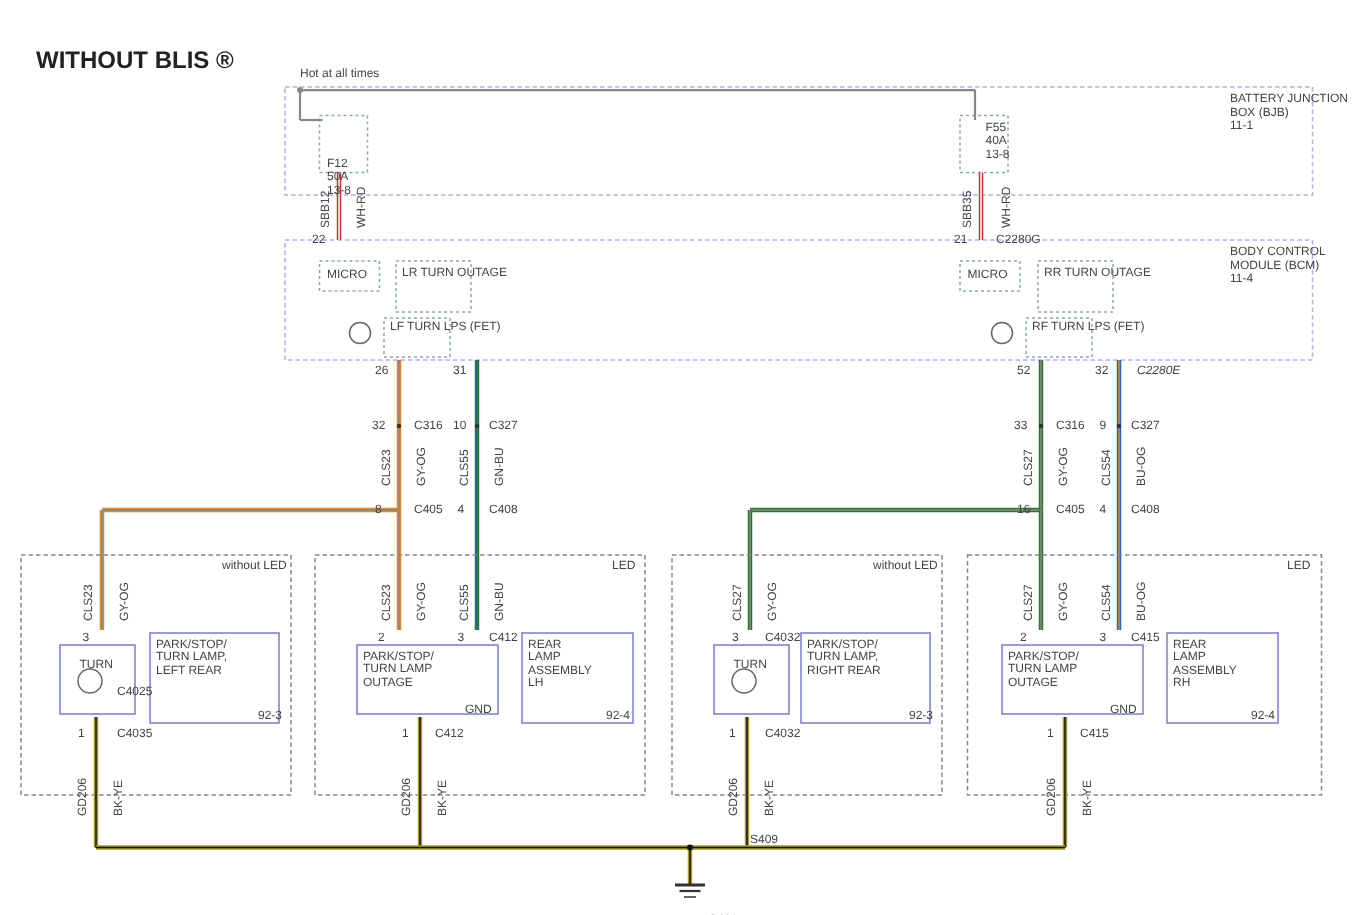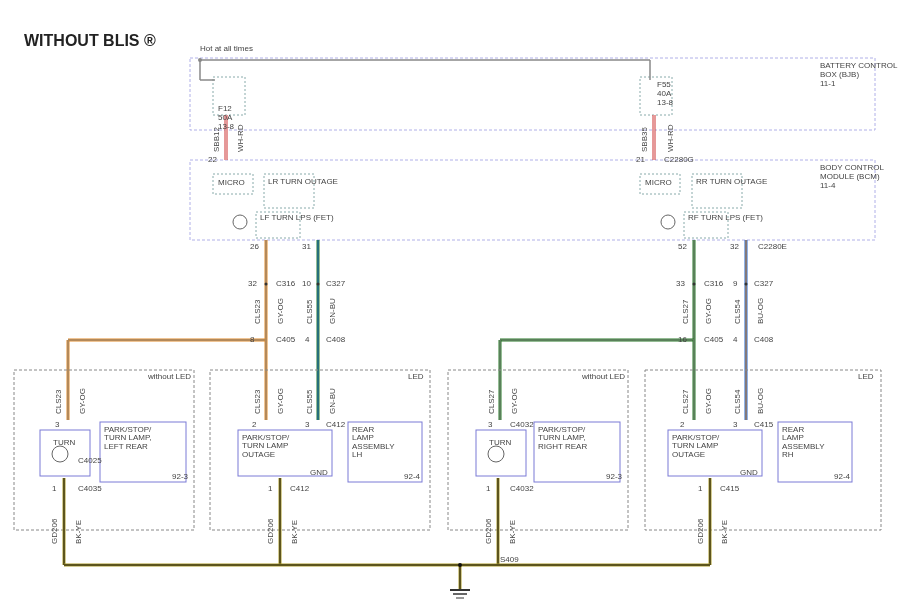--- a/index.html
+++ b/index.html
@@ -118,21 +118,21 @@
   <circle cx="460" cy="565" r="2" fill="#111"></circle>
 
   <line x1="450" y1="590" x2="470" y2="590" stroke="#333" stroke-width="2"></line>
   <line x1="453" y1="594" x2="467" y2="594" stroke="#333" stroke-width="1.5"></line>
   <line x1="456" y1="598" x2="464" y2="598" stroke="#333" stroke-width="1"></line>
 </svg>
 
 <div class="hot" style="top:44px; left:200px;">Hot at all times</div>
 
 <div class="side" style="top:62px; left:820px; text-align:left;">
-  <span>BATTERY CONTROL BOX (BJB)</span><br><span>11-1</span>
+  <span>BATTERY JUNCTION BOX (BJB)</span><br><span>11-1</span>
 </div>
 <div class="side" style="top:164px; left:820px;">
   <span>BODY CONTROL MODULE (BCM)</span><br><span>11-4</span>
 </div>
 
 <div class="lbl" style="top:80px; left:218px;margin-top:24px;">
   <span>F12</span><br><span>50A</span><br><span>13-8</span>
 </div>
 <div class="lbl" style="top:80px; left:645px;margin-left:12px;">
   <span>F55</span><br><span>40A</span><br><span>13-8</span>
@@ -151,21 +151,21 @@
 <div class="lbl" style="top:178px; left:645px;">MICRO</div>
 <div class="lbl" style="top:178px; left:268px; line-height:1.05;">LR TURN OUTAGE</div>
 <div class="lbl" style="top:178px; left:696px; line-height:1.05;">RR TURN OUTAGE</div>
 <div class="lbl" style="top:214px; left:260px; line-height:1.05;">LF TURN LPS (FET)</div>
 <div class="lbl" style="top:214px; left:688px; line-height:1.05;">RF TURN LPS (FET)</div>
 
 <div class="lbl" style="top:242px; left:250px;">26</div>
 <div class="lbl" style="top:242px; left:302px;">31</div>
 <div class="lbl" style="top:242px; left:678px;">52</div>
 <div class="lbl" style="top:242px; left:730px;">32</div>
-<div class="lbl" style="top:242px; left:758px;">C2280E</div>
+<div class="lbl" style="top:242px; left:758px;font-style:italic;">C2280E</div>
 
 <div class="lbl" style="top:279px; left:248px;">32</div>
 <div class="lbl" style="top:279px; left:276px;">C316</div>
 <div class="lbl" style="top:279px; left:302px;">10</div>
 <div class="lbl" style="top:279px; left:326px;">C327</div>
 <div class="lbl" style="top:279px; left:676px;">33</div>
 <div class="lbl" style="top:279px; left:704px;">C316</div>
 <div class="lbl" style="top:279px; left:733px;">9</div>
 <div class="lbl" style="top:279px; left:754px;">C327</div>
 

